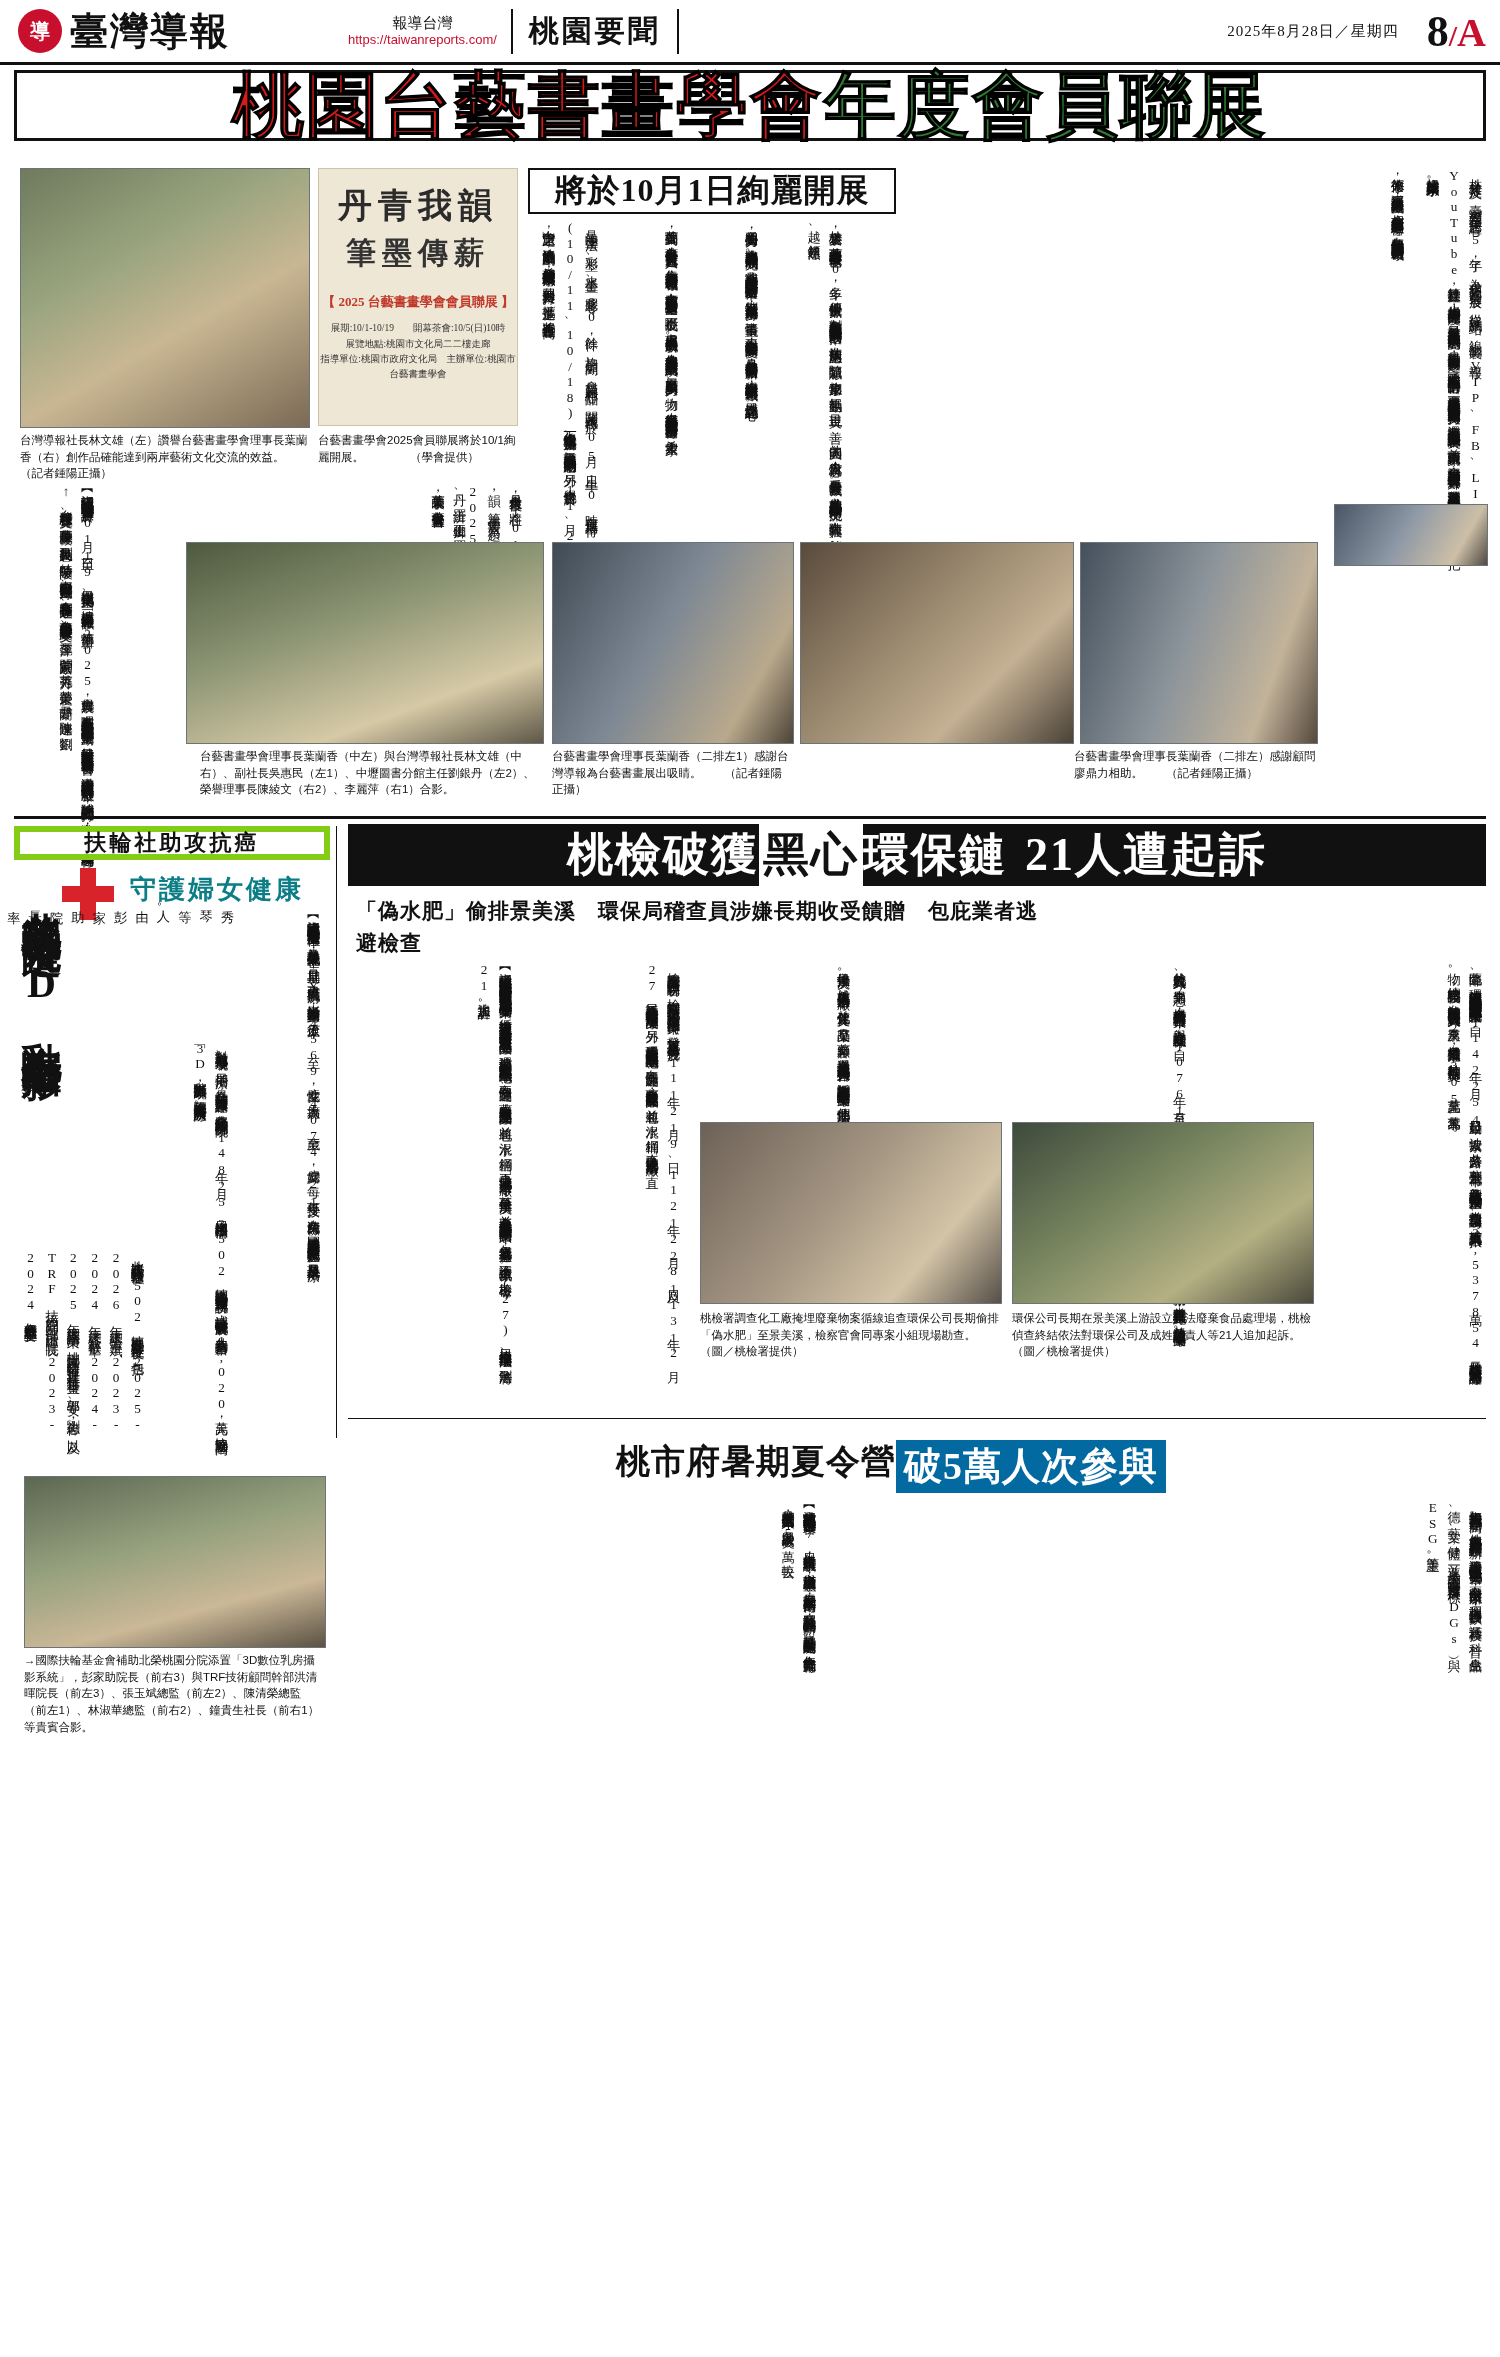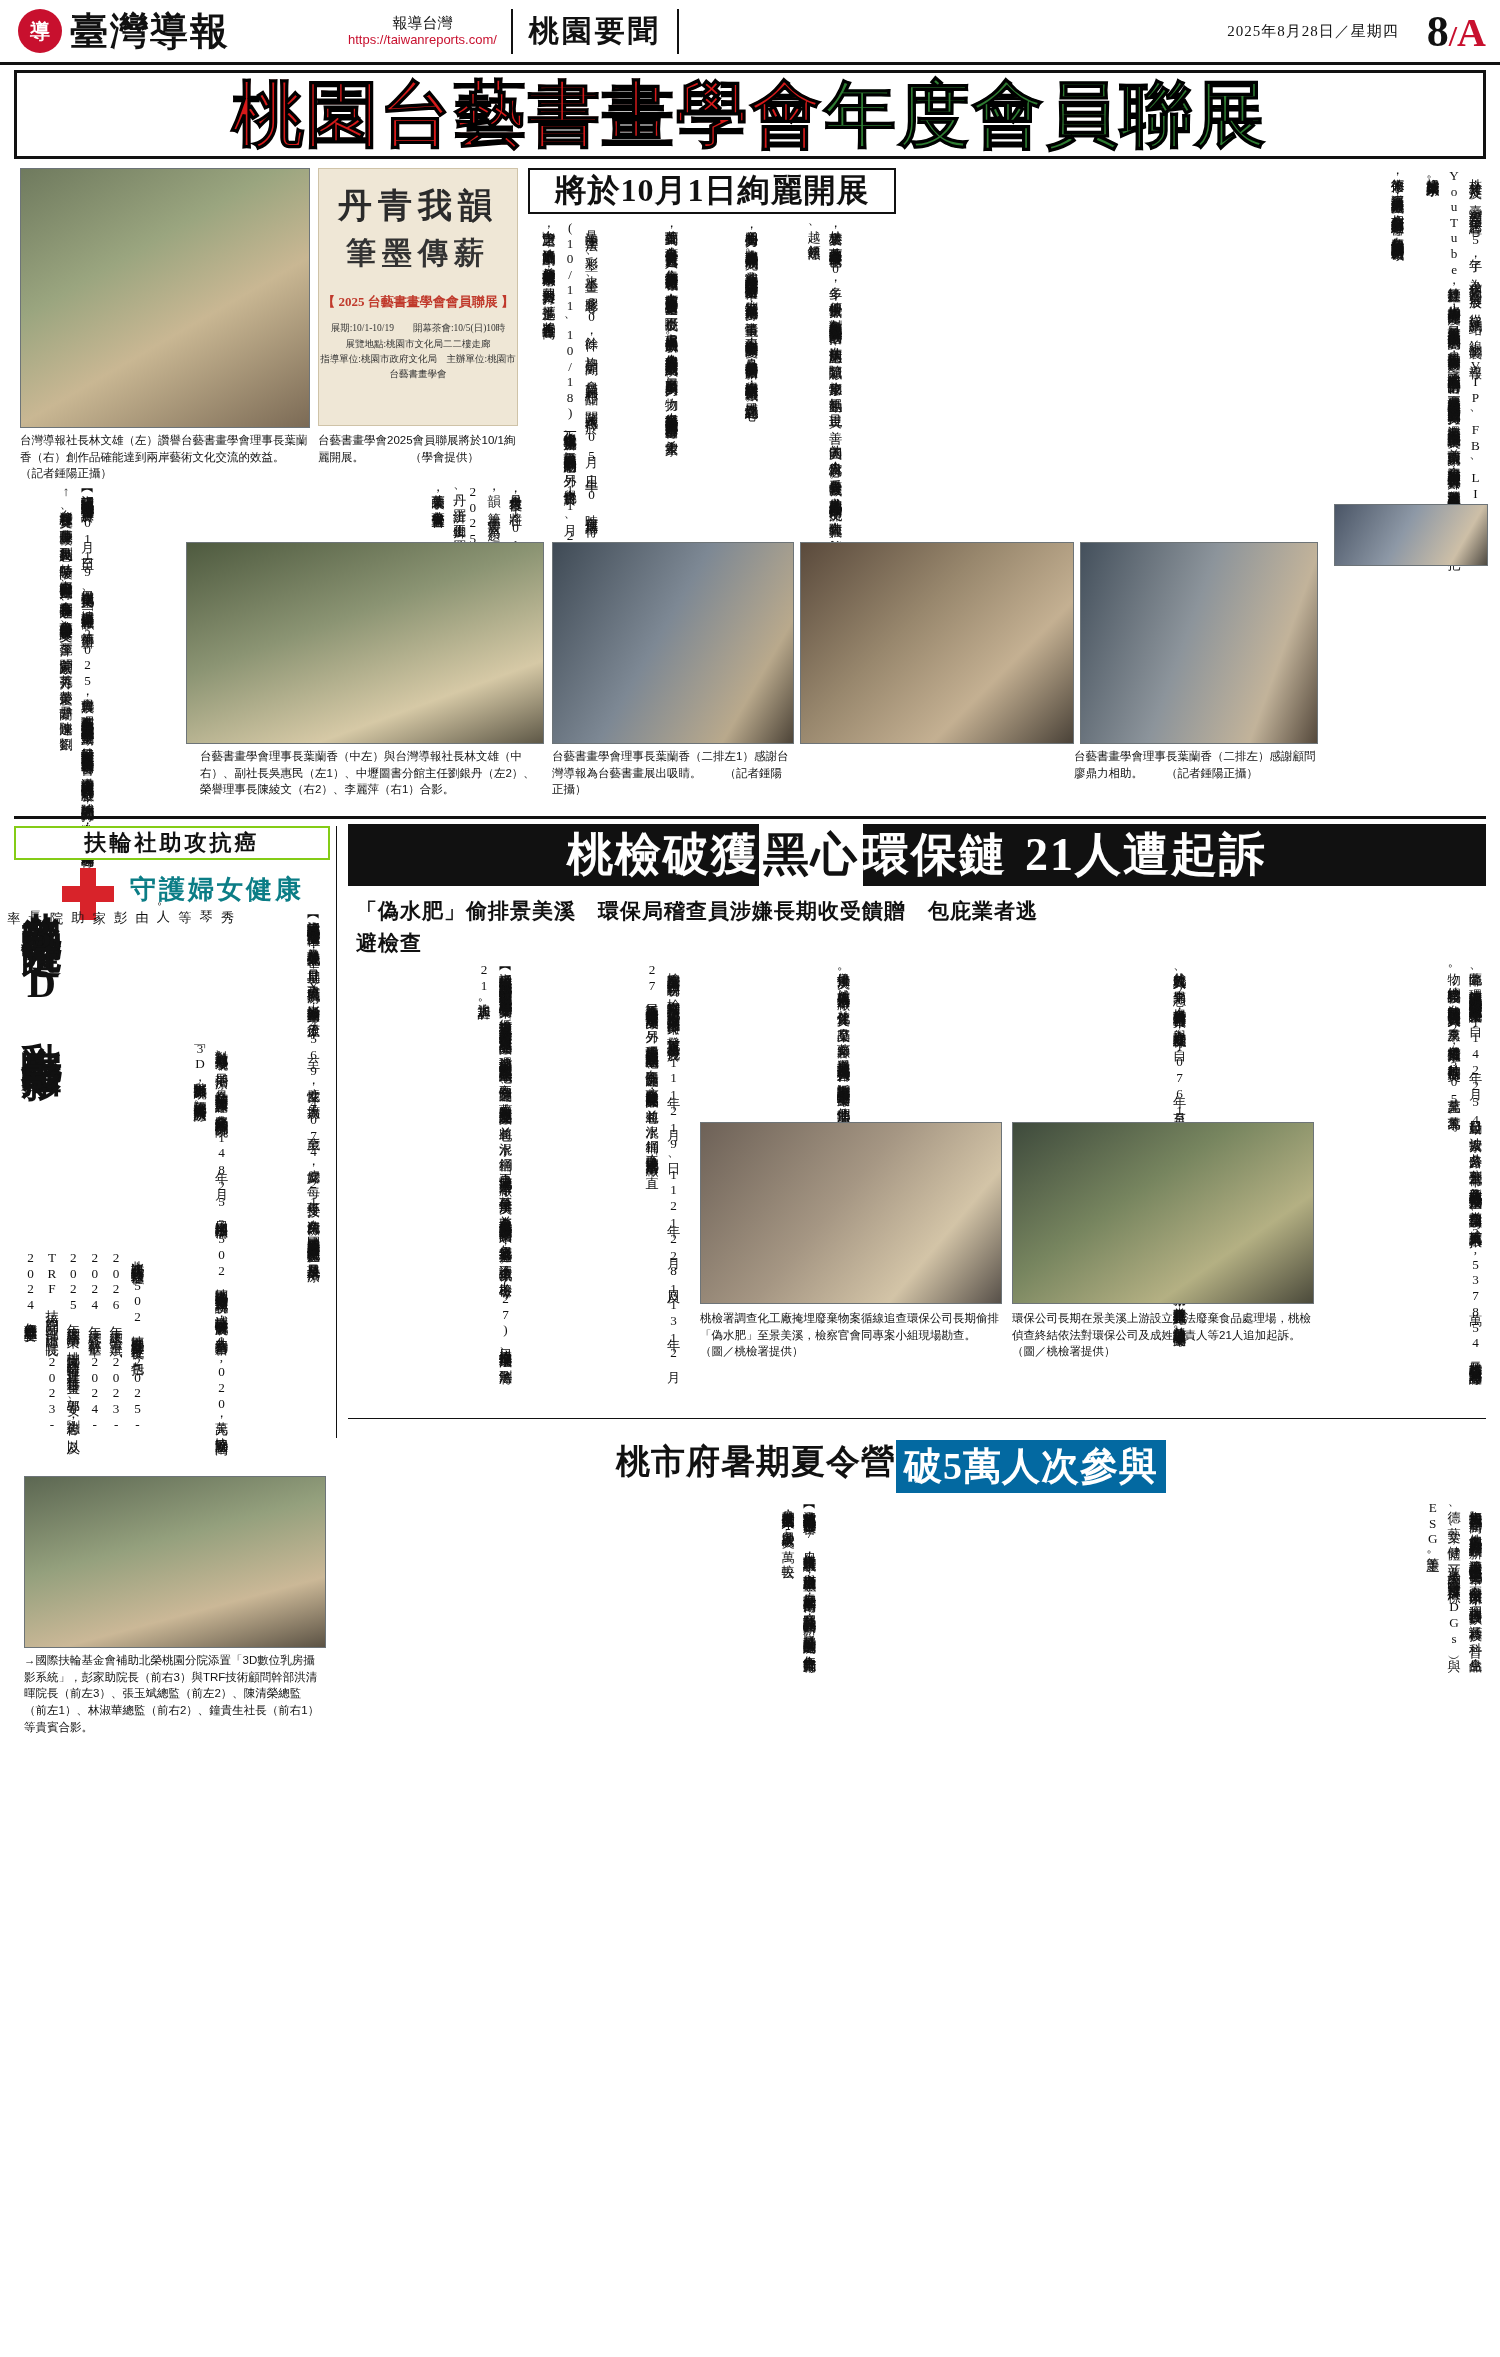--- a/index.html
+++ b/index.html
@@ -35,21 +35,21 @@
     padding:2px 16px;
   }
   .mast-right{display:flex;align-items:center;padding-right:14px;}
   .mast-date{font-size:15px;margin-right:28px;letter-spacing:1px;}
   .page-no{font-size:44px;font-weight:bold;}
   .page-no .slash{color:#c8102e;font-size:30px;}
   .page-no .ed{color:#c8102e;font-size:40px;}
 
   
   .banner{
-    position:absolute;left:14px;top:70px;width:1472px;height:89px;
+    position:absolute;left:14px;top:70px;width:1472px;height:71px;
     border:3px solid #111;box-sizing:border-box;
     background:#fff;display:flex;align-items:center;justify-content:center;
   }
   .banner span{font-size:72px;font-weight:bold;letter-spacing:2px;line-height:1;}
   .b-red{color:#d61a1a;-webkit-text-stroke:1px #000;}
   .b-green{color:#2e7d32;-webkit-text-stroke:1px #000;}
 
   
   .top-area{position:absolute;left:14px;top:164px;width:1472px;height:660px;}
 
@@ -93,21 +93,21 @@
 
   .vcol{
     position:absolute;
     writing-mode:vertical-rl; text-orientation:upright;
     font-size:13.2px;line-height:1.62;letter-spacing:0.6px;
     text-align:justify;
   }
 
   
   .sect-head{
-    position:absolute;border:2px solid #84cc16;box-sizing:border-box;background:#fff;
+    position:absolute;border:6px solid #84cc16;box-sizing:border-box;background:#fff;
     display:flex;align-items:center;justify-content:center;
   }
   .teal-title{
     position:absolute;color:#0b7d86;font-size:26px;font-weight:bold;letter-spacing:3px;
   }
   .big-vert{
     position:absolute;writing-mode:vertical-rl;text-orientation:upright;
     font-size:40px;font-weight:bold;letter-spacing:4px;line-height:1.05;
   }
   .redcross{

